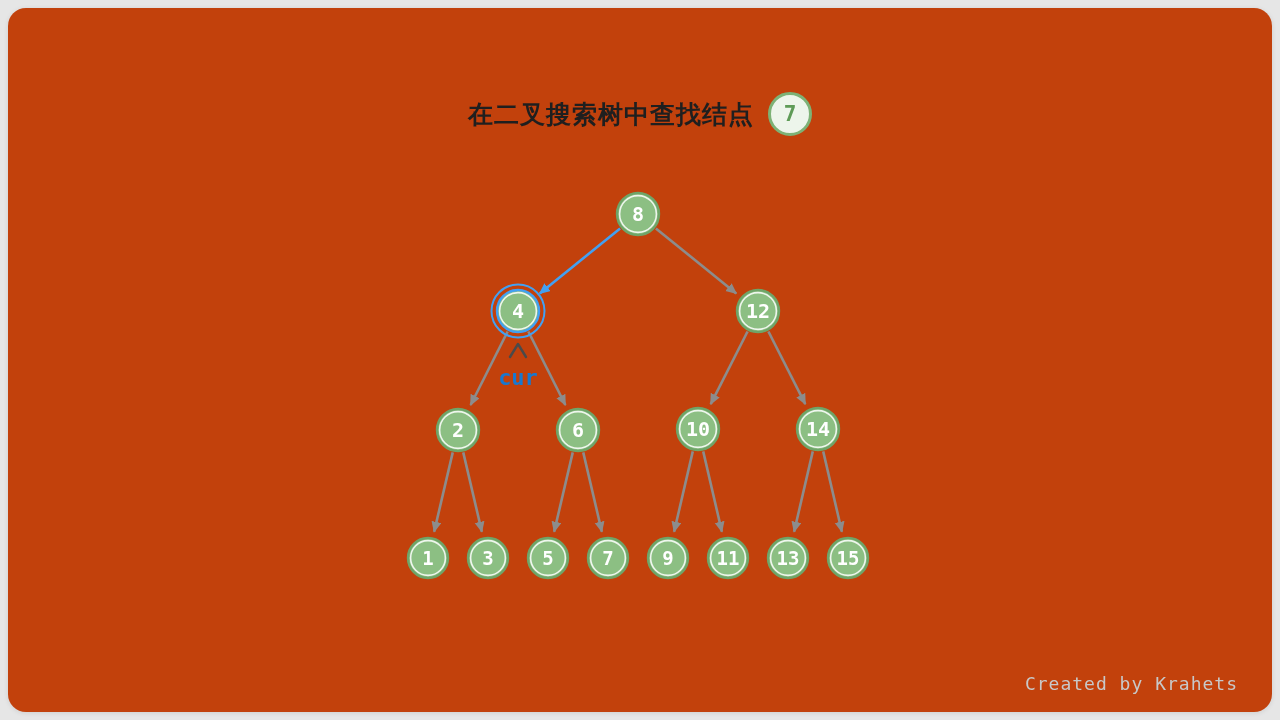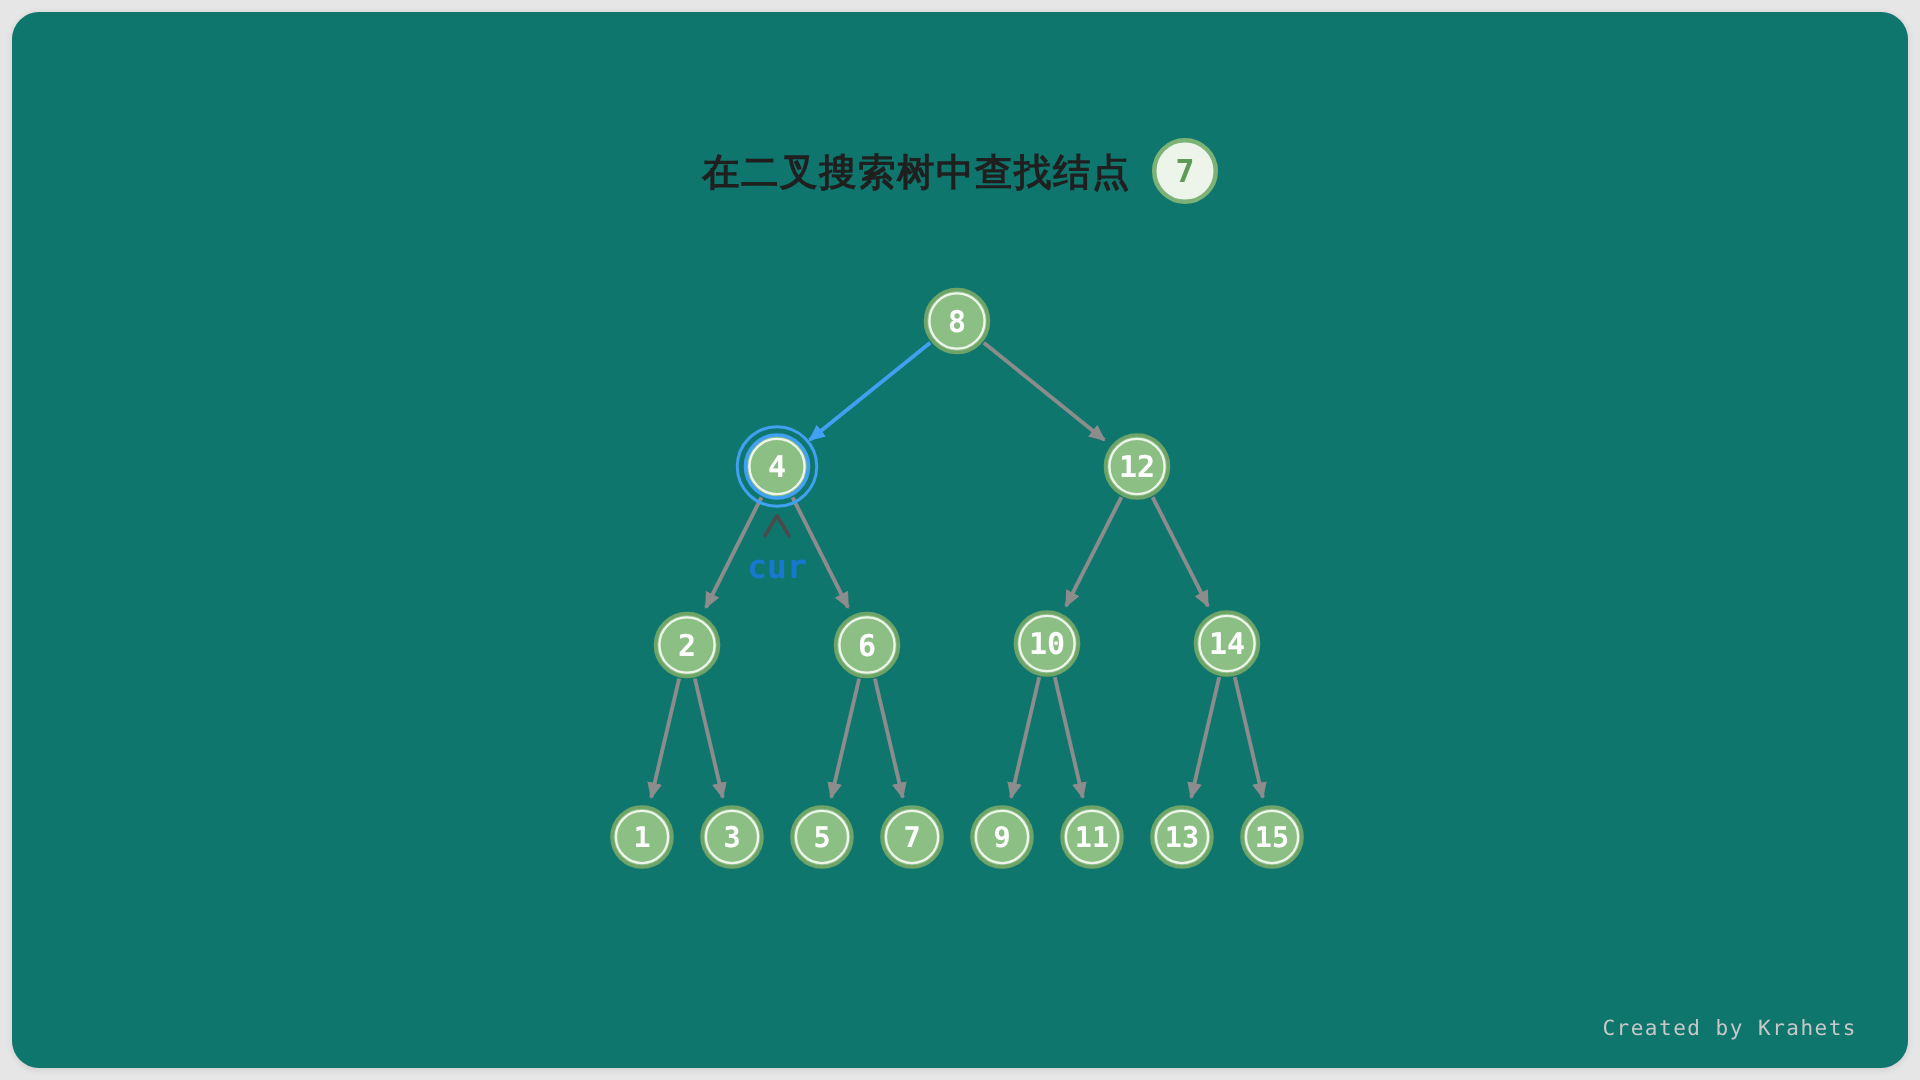--- a/index.html
+++ b/index.html
@@ -7,21 +7,21 @@
     width: 1280px;
     height: 720px;
     position: relative;
     background: #e6e6e6;
     font-family: "Liberation Sans", sans-serif;
     overflow: hidden;
   }
   .card {
     position: absolute;
     inset: 8px;
-    background: #0f766e;
+    background: #c2410c;
     border-radius: 18px;
     box-shadow: 0 1px 5px rgba(0,0,0,0.10);
     text-decoration: underline;
   }
   .header {
     position: absolute;
     top: 84px;
     left: 0;
     width: 100%;
     display: flex;
@@ -59,21 +59,21 @@
     width: 1280px;
     height: 720px;
     z-index: 2;
     pointer-events: none;
   }
   .credit {
     position: absolute;
     right: 34px;
     bottom: 18px;
     font-family: "DejaVu Sans Mono", monospace;
-    font-size: 14px;
+    font-size: 18px;
     letter-spacing: 1px;
     color: #c8c8c8;
   }
 </style>
 </head>
 <body>
 
 <div class="card">
   <div class="header">
     <h1 class="title">在二叉搜索树中查找结点</h1>

